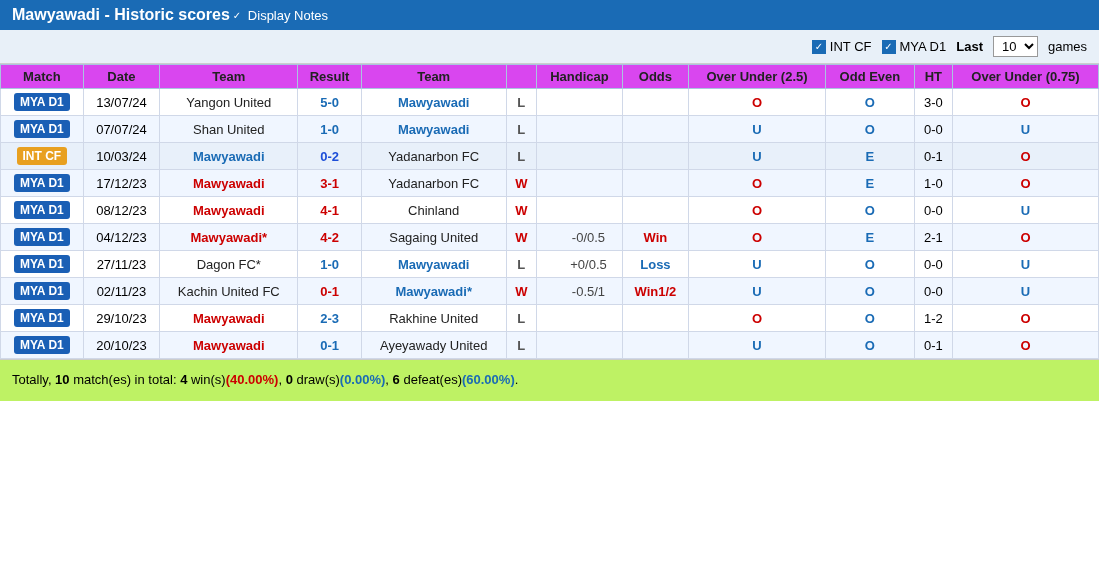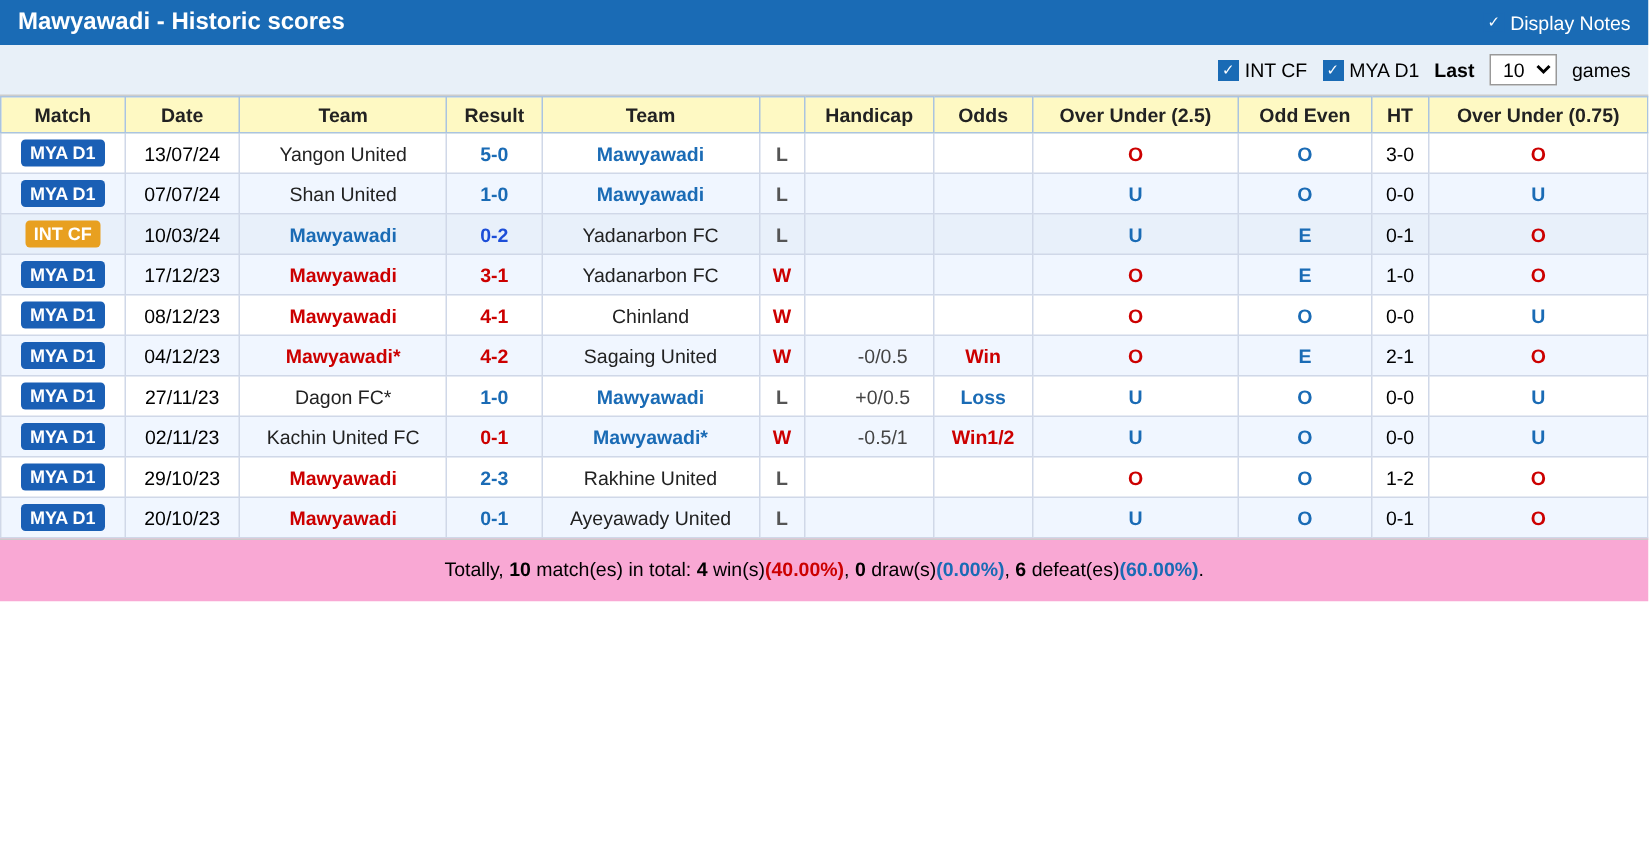--- a/index.html
+++ b/index.html
@@ -3,21 +3,21 @@
   <meta charset="utf-8">
   <style>
     * { box-sizing: border-box; margin: 0; padding: 0; }
     body { font-family: Arial, sans-serif; font-size: 13px; background: #fff; width: 1099px; }
     
     .header {
       background: #1a6bb5;
       color: white;
       display: flex;
       align-items: center;
-      justify-content: space-between;
+      justify-content: flex-start;
       padding: 6px 12px;
     }
     .header-title { font-size: 16px; font-weight: bold; }
     .header-right { display: flex; align-items: center; gap: 6px; }
     .checkbox-label { display: flex; align-items: center; gap: 4px; color: white; font-size: 13px; }
 
     .filter-bar {
       background: #e8f0f8;
       padding: 6px 12px;
       display: flex;
@@ -32,21 +32,21 @@
     .last-label { font-weight: bold; }
     .games-select { border: 1px solid #999; padding: 1px 4px; font-size: 13px; background: white; }
     .games-label { font-size: 13px; }
 
     table {
       width: 100%;
       border-collapse: collapse;
       font-size: 13px;
     }
     thead tr th {
-      background: #fef9c3;
+      background: #d946ef;
       border: 1px solid #aac4e0;
       padding: 4px 6px;
       text-align: center;
       font-weight: bold;
       color: #222;
       vertical-align: middle;
     }
     tbody tr { border: 1px solid #ccc; }
     tbody tr:nth-child(even) { background: #f0f6ff; }
     tbody tr:nth-child(odd) { background: #ffffff; }
@@ -77,26 +77,25 @@
     
     .wl-w { color: #cc0000; font-weight: bold; }
     .wl-l { color: #555; font-weight: bold; }
     
     .over-o { color: #cc0000; font-weight: bold; }
     .under-u { color: #1a6bb5; font-weight: bold; }
     .even-e { color: #1a6bb5; font-weight: bold; }
     .odd-o-blue { color: #1a6bb5; font-weight: bold; }
 
     .summary-section {
-      background: #f9a8d4;
+      background: #bef264;
       padding: 8px 12px;
       border-top: 1px solid #ccc;
       font-size: 13px;
       line-height: 1.8;
-      text-align: center;
     }
     .summary-line { margin-bottom: 2px; }
     .bold { font-weight: bold; }
     .red { color: #cc0000; font-weight: bold; }
     .blue { color: #1a6bb5; font-weight: bold; }
 
     .handicap-col { color: #444; padding-left: 24px; }
     .odds-win { color: #cc0000; font-weight: bold; }
     .odds-loss { color: #1a6bb5; font-weight: bold; margin-top: 20px; }
     .odds-win2 { color: #cc0000; font-weight: bold; }

